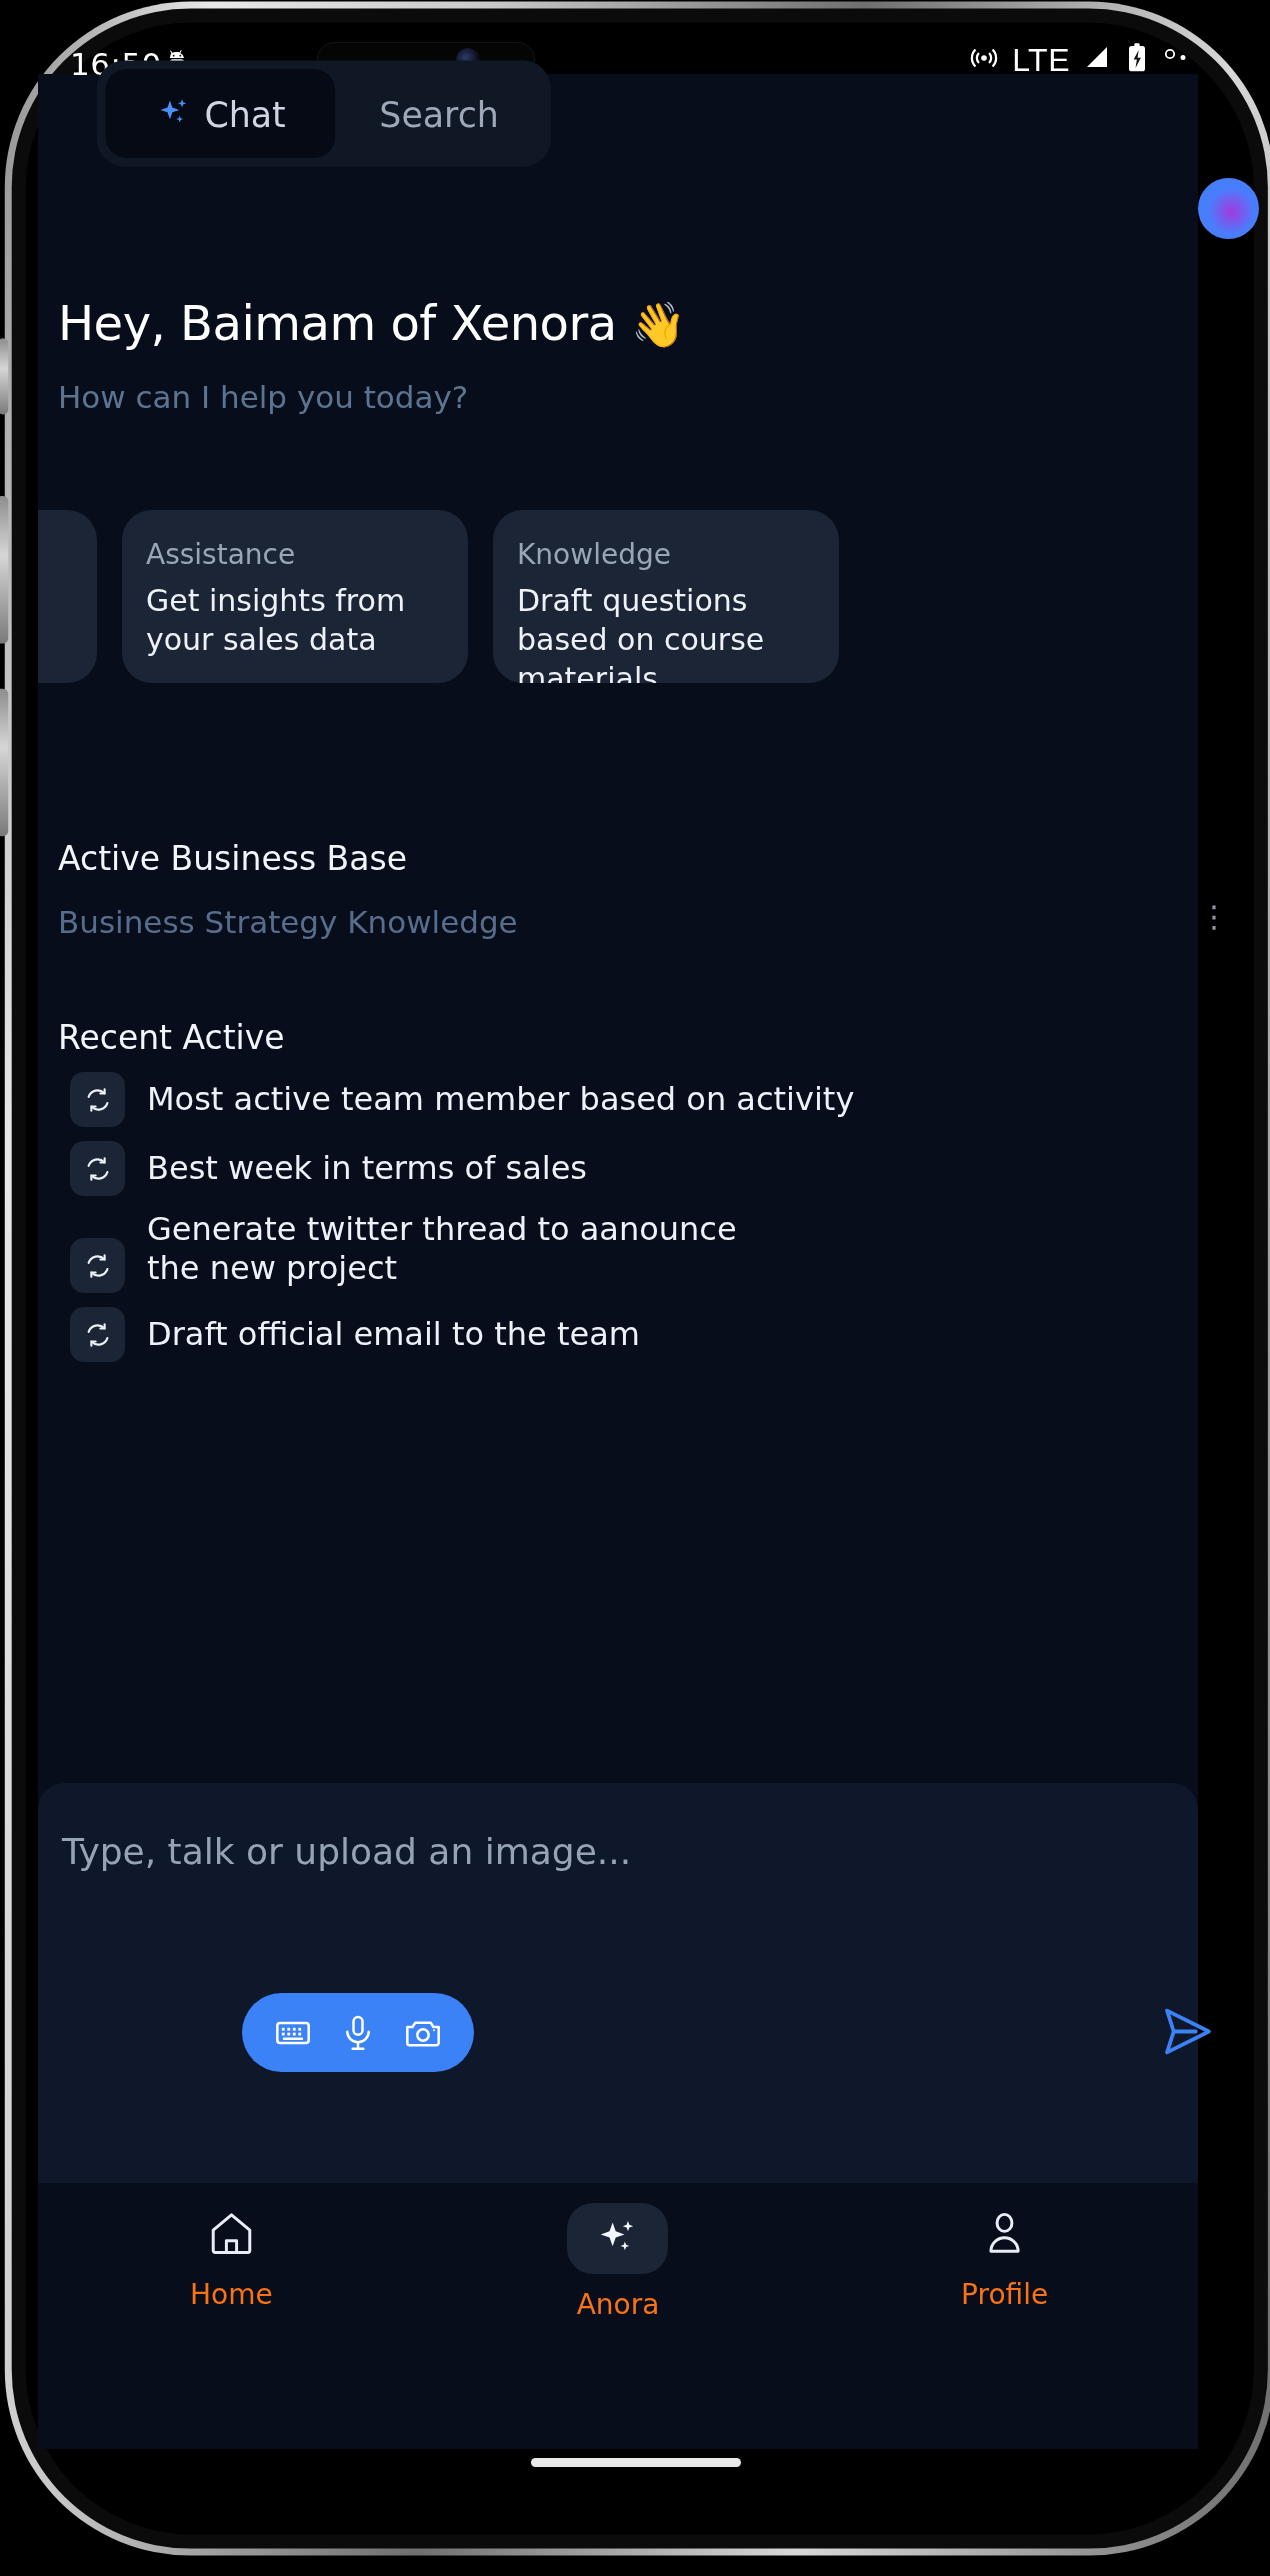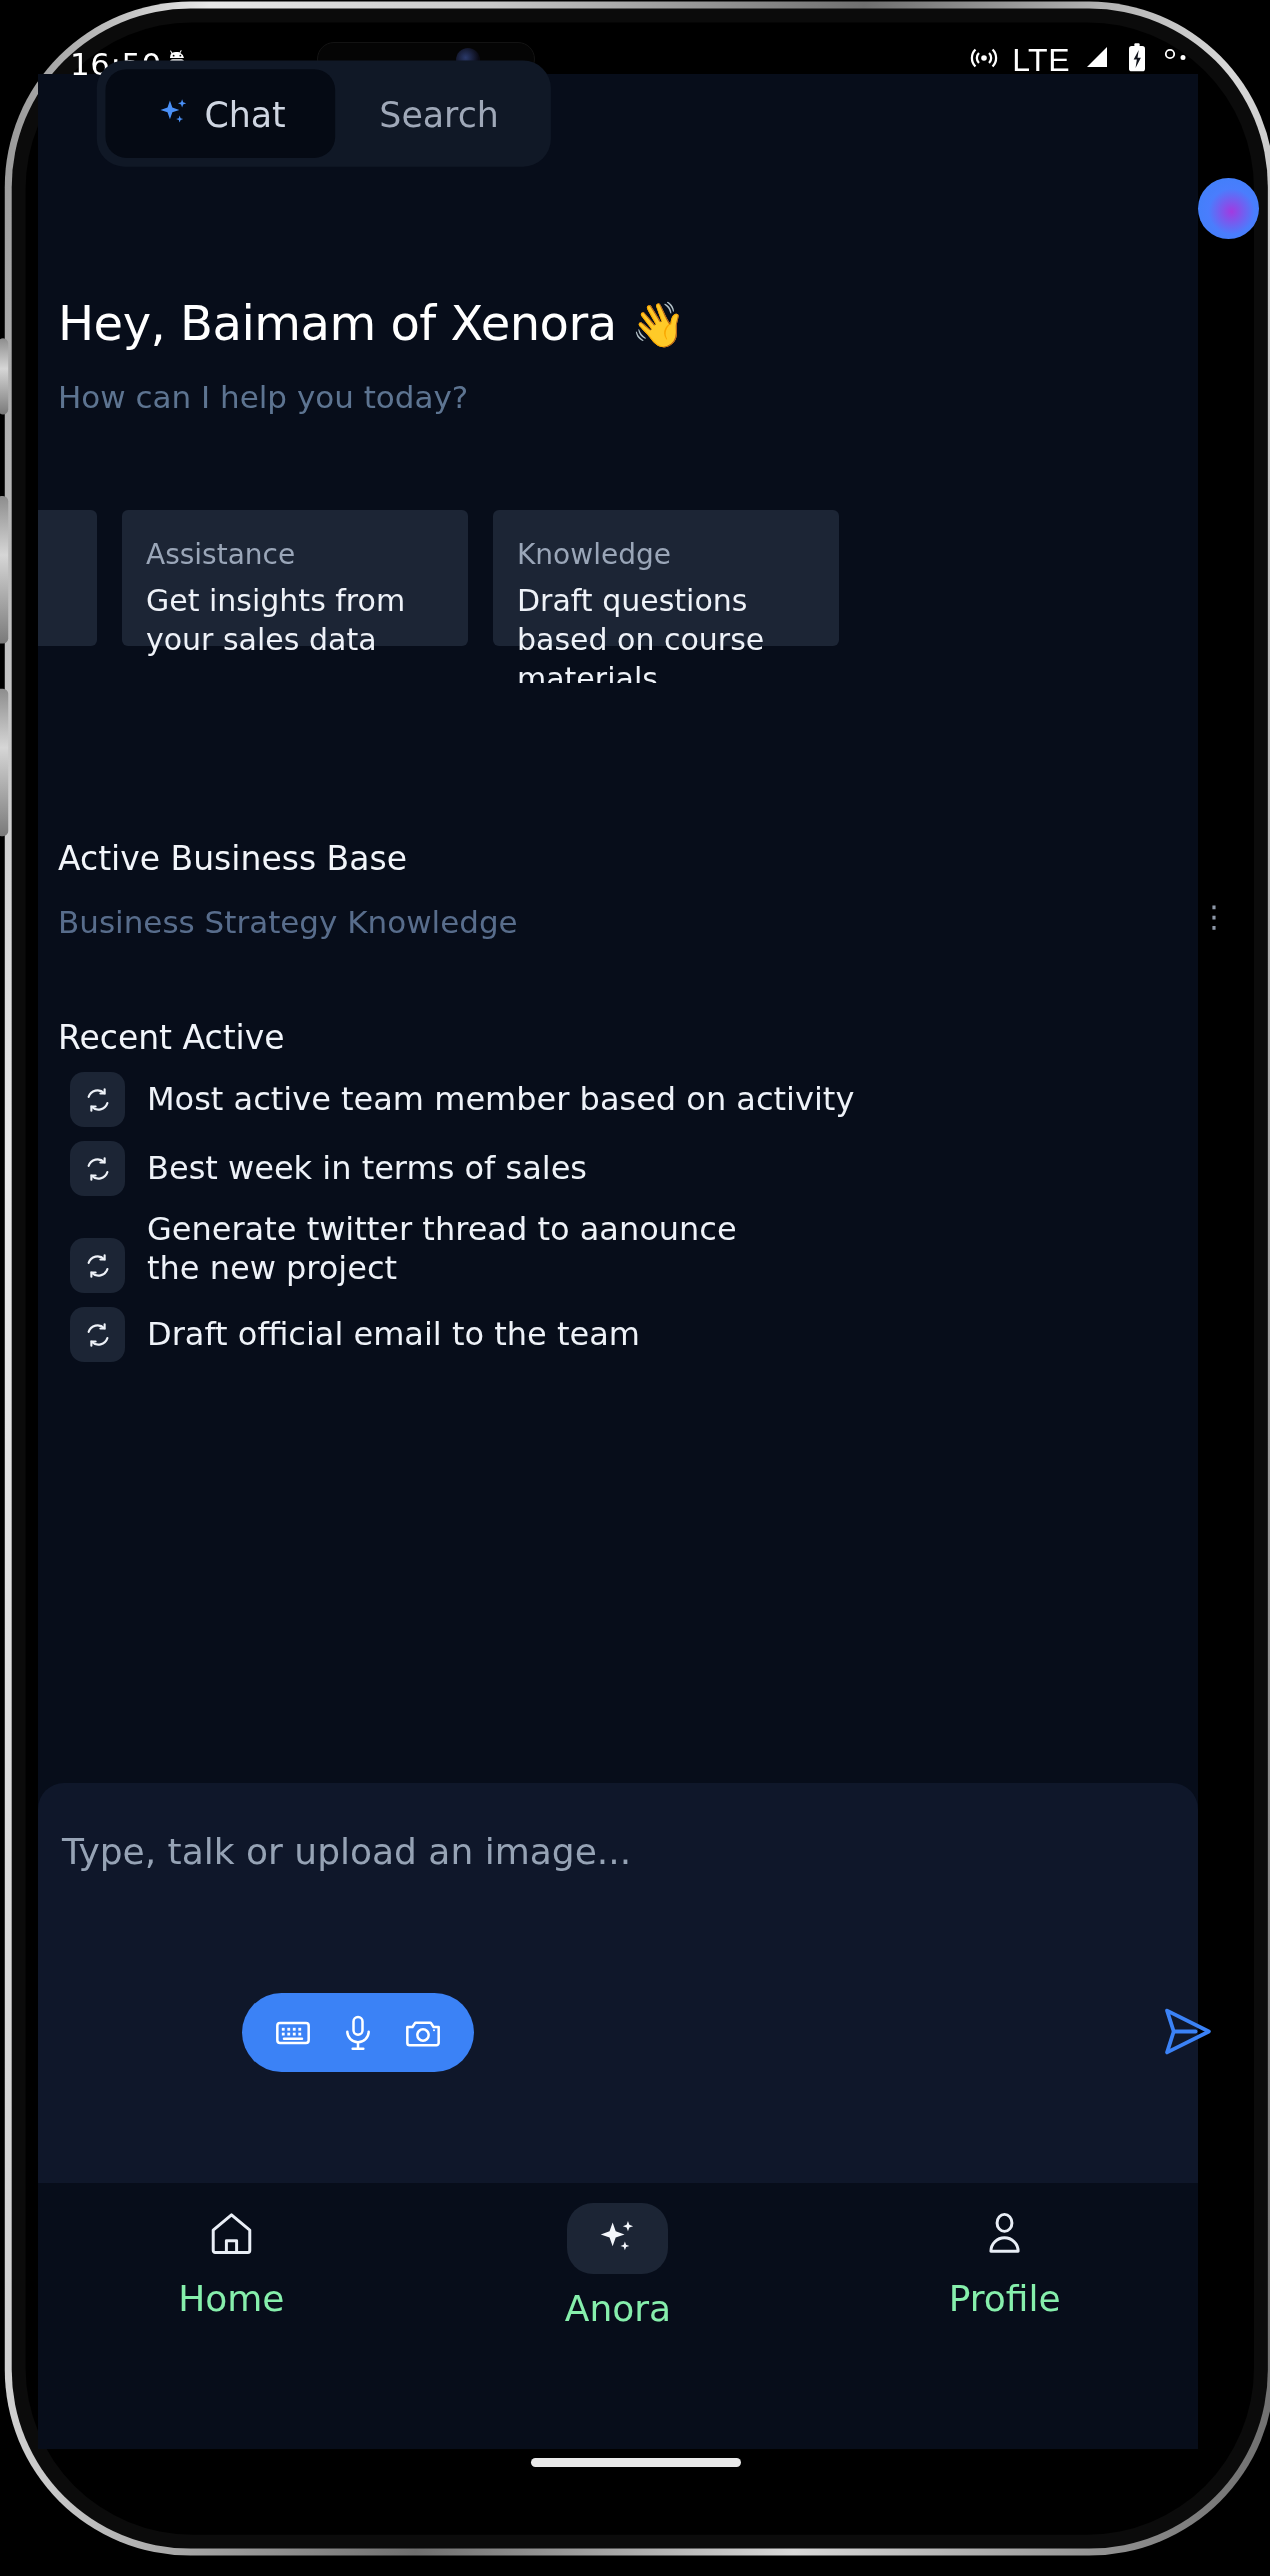--- a/index.html
+++ b/index.html
@@ -131,22 +131,22 @@
     font-family:"DejaVu Sans", sans-serif;
   }
 
   
   .cards {
     position: absolute; left: 0px; top: 482px;
     width: 1160px; height: 173px;
     overflow: hidden;
   }
   .card {
-    position: absolute; top: 0; height: 136px;
-    background: #1c2535; border-radius: 6px;
+    position: absolute; top: 0; height: 173px;
+    background: #1c2535; border-radius: 30px;
     padding: 28px 24px 0 24px;
   }
   .card-0 { left: -107px; width: 166px; }
   .card-1 { left: 84px; width: 346px; }
   .card-2 { left: 455px; width: 346px; }
   .card-cat {
     color: #9aa6b8; font-size: 28px; margin-bottom: 10px;
     font-family:"DejaVu Sans", sans-serif;
   }
   .card-txt {
@@ -222,21 +222,21 @@
     display: flex; align-items: flex-start; justify-content: space-around;
     padding-top: 18px;
   }
   .navitem { width: 198px; display:flex; flex-direction:column; align-items:center; gap: 14px; }
   .nav-icon-wrap {
     width: 65px; height: 61px; display:flex; align-items:center; justify-content:center;
   }
   .nav-icon-wrap.boxed {
     width: 101px; height: 71px; border-radius: 26px; background: #1c2535;
   }
-  .navlabel { color:#86efac; font-size: 36px; font-family:"DejaVu Sans", sans-serif; }
+  .navlabel { color:#f97316; font-size: 28px; font-family:"DejaVu Sans", sans-serif; }
 
   
   .home-indicator {
     position: absolute; left: 50%; transform: translateX(-50%);
     top: 2430px; width: 210px; height: 9px; border-radius: 5px; background: #e9e9e9;
   }
 
   svg { display:block; }
 </style>
 </head>

